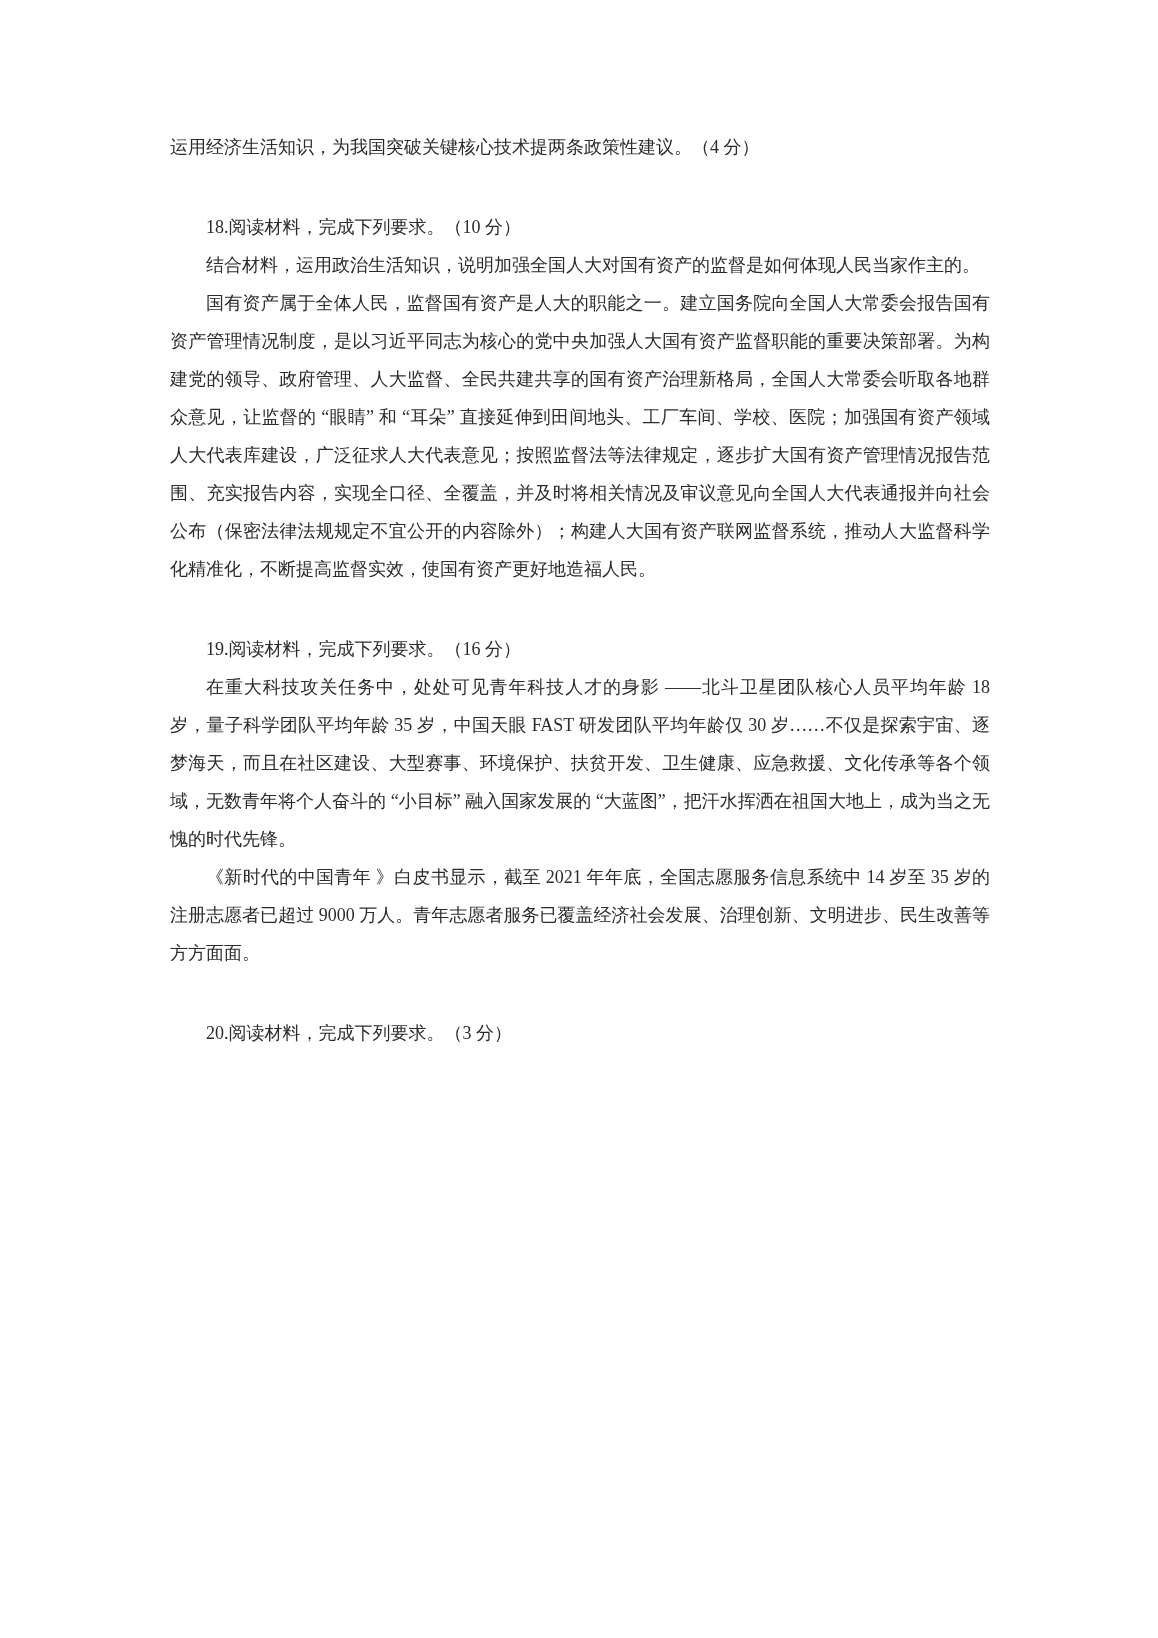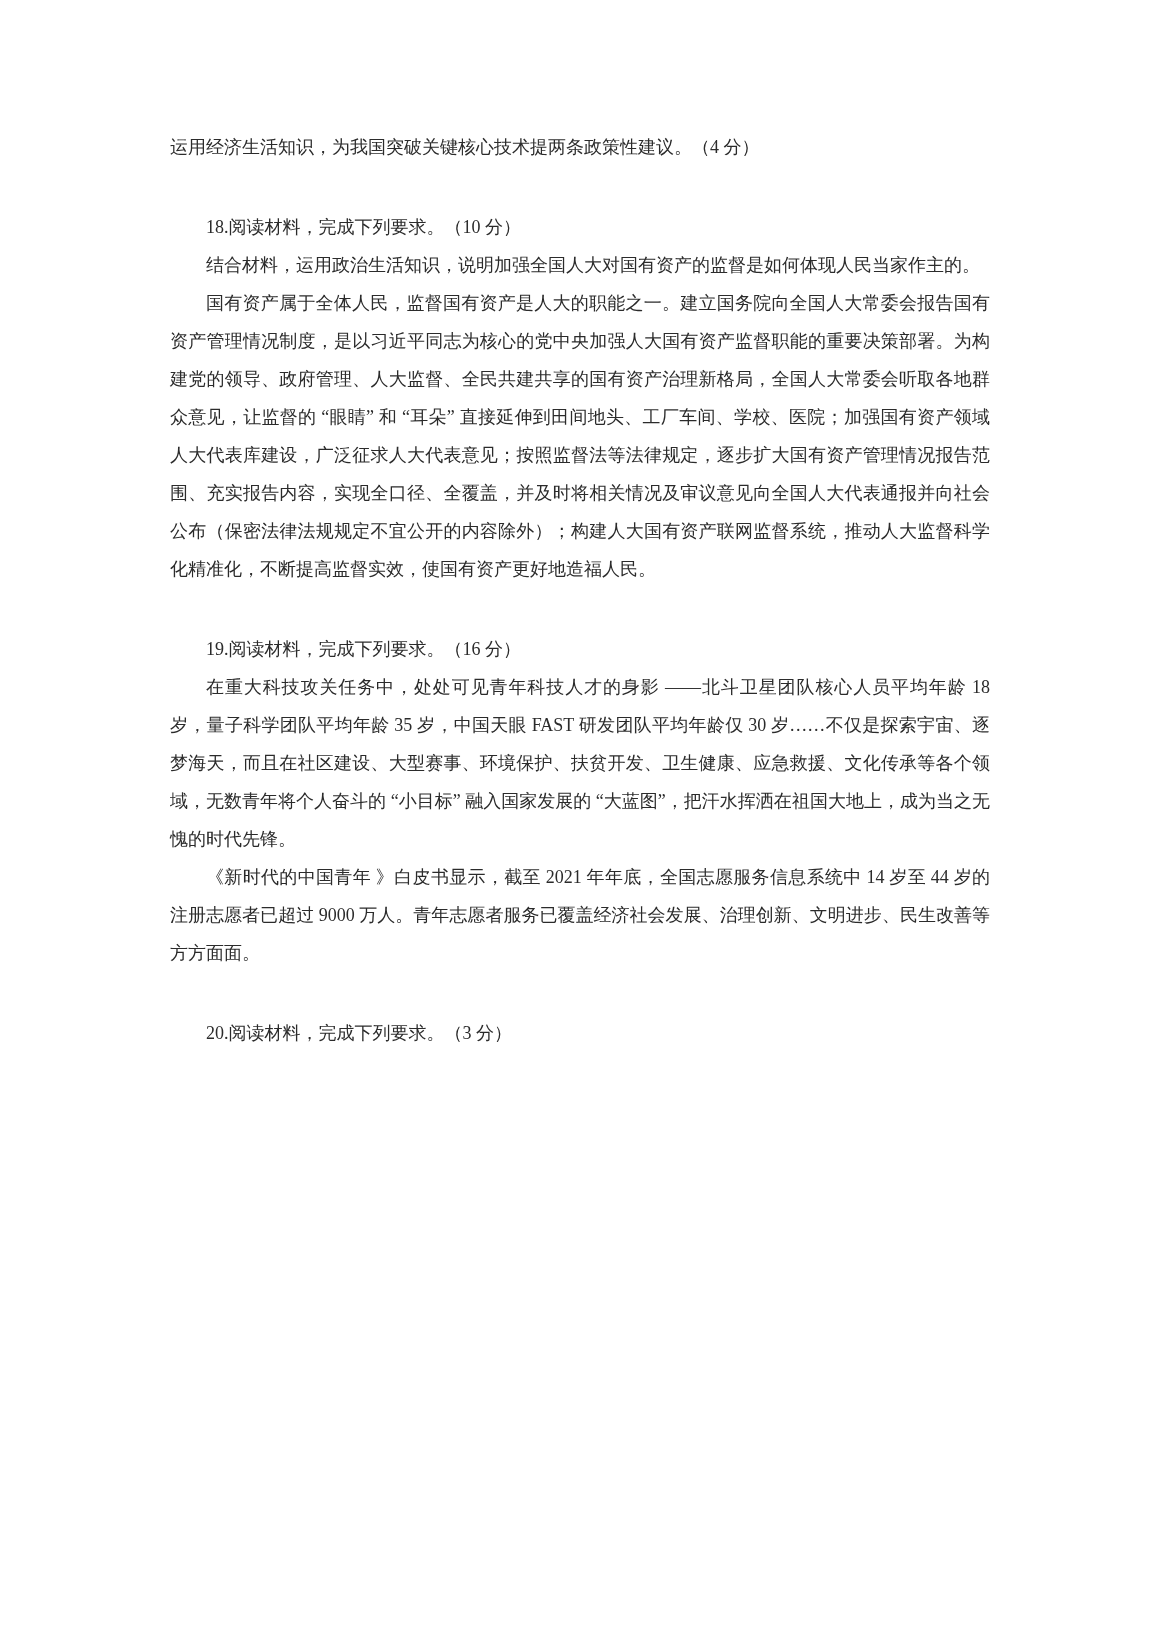--- a/index.html
+++ b/index.html
@@ -46,19 +46,19 @@
 
   <p class="para indent">结合材料，运用政治生活知识，说明加强全国人大对国有资产的监督是如何体现人民当家作主的。</p>
 
   <p class="para indent">国有资产属于全体人民，监督国有资产是人大的职能之一。建立国务院向全国人大常委会报告国有资产管理情况制度，是以习近平同志为核心的党中央加强人大国有资产监督职能的重要决策部署。为构建党的领导、政府管理、人大监督、全民共建共享的国有资产治理新格局，全国人大常委会听取各地群众意见，让监督的 “眼睛” 和 “耳朵” 直接延伸到田间地头、工厂车间、学校、医院；加强国有资产领域人大代表库建设，广泛征求人大代表意见；按照监督法等法律规定，逐步扩大国有资产管理情况报告范围、充实报告内容，实现全口径、全覆盖，并及时将相关情况及审议意见向全国人大代表通报并向社会公布（保密法律法规规定不宜公开的内容除外）；构建人大国有资产联网监督系统，推动人大监督科学化精准化，不断提高监督实效，使国有资产更好地造福人民。</p>
 
   <p class="para indent section-gap">19.阅读材料，完成下列要求。（16 分）</p>
 
 
   <p class="para indent">在重大科技攻关任务中，处处可见青年科技人才的身影 ——北斗卫星团队核心人员平均年龄 18 岁，量子科学团队平均年龄 35 岁，中国天眼 FAST 研发团队平均年龄仅 30 岁……不仅是探索宇宙、逐梦海天，而且在社区建设、大型赛事、环境保护、扶贫开发、卫生健康、应急救援、文化传承等各个领域，无数青年将个人奋斗的 “小目标” 融入国家发展的 “大蓝图”，把汗水挥洒在祖国大地上，成为当之无愧的时代先锋。</p>
 
-  <p class="para indent">《新时代的中国青年 》白皮书显示，截至 2021 年年底，全国志愿服务信息系统中 14 岁至 44 岁的注册志愿者已超过 9000 万人。青年志愿者服务已覆盖经济社会发展、治理创新、文明进步、民生改善等方方面面。</p>
+  <p class="para indent">《新时代的中国青年 》白皮书显示，截至 2021 年年底，全国志愿服务信息系统中 14 岁至 35 岁的注册志愿者已超过 9000 万人。青年志愿者服务已覆盖经济社会发展、治理创新、文明进步、民生改善等方方面面。</p>
 
 
   <p class="para indent section-gap">20.阅读材料，完成下列要求。（3 分）</p>
 
 
 </div>
 
 </body></html>

